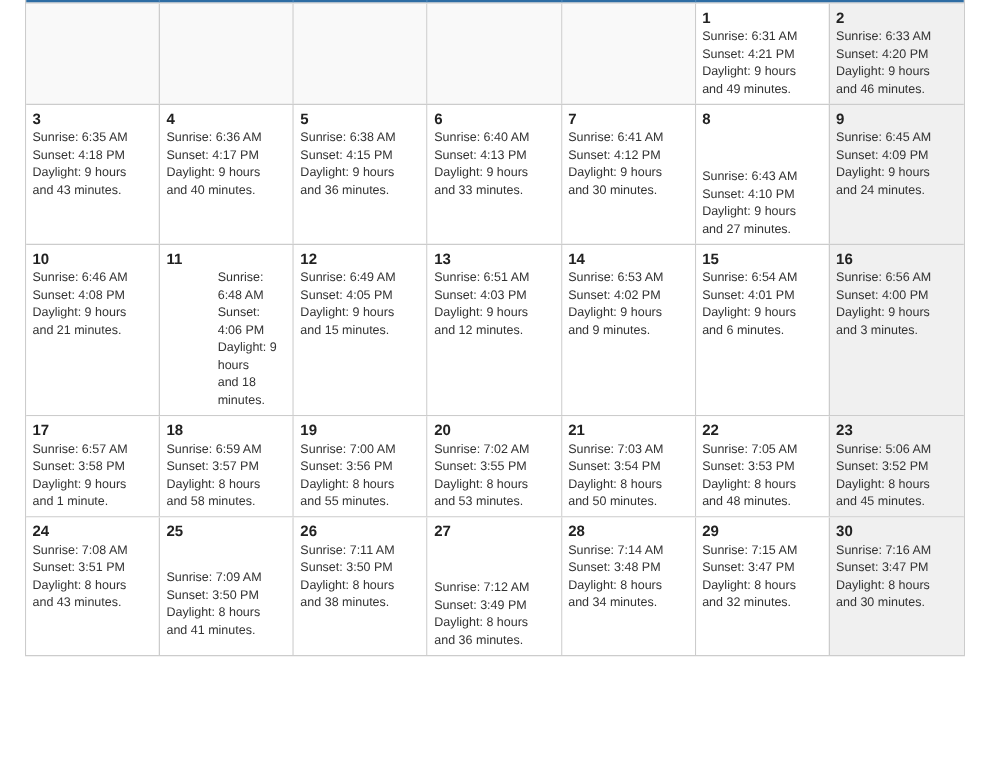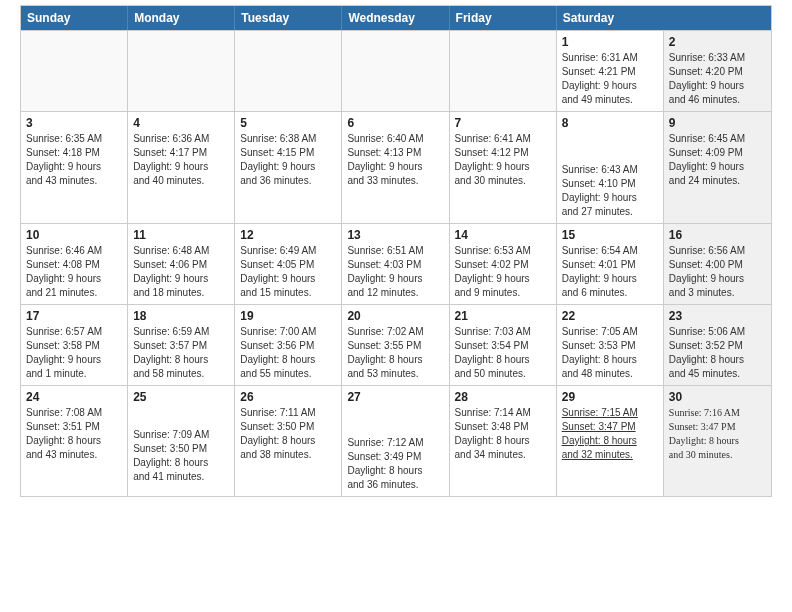--- a/index.html
+++ b/index.html
@@ -216,21 +216,21 @@
         <div class="cal-row">
           <div class="cal-cell">
             <span class="day-num">10</span>
             <div class="day-info" style="white-space: pre-line;">Sunrise: 6:46 AM
 Sunset: 4:08 PM
 Daylight: 9 hours
 and 21 minutes.</div>
           </div>
           <div class="cal-cell">
             <span class="day-num">11</span>
-            <div class="day-info" style="white-space: pre-line;">Sunrise: 6:48 AM
+            <div class="day-info" style="white-space: pre-line; margin-left: 41px;">Sunrise: 6:48 AM
 Sunset: 4:06 PM
 Daylight: 9 hours
 and 18 minutes.</div>
           </div>
           <div class="cal-cell">
             <span class="day-num">12</span>
             <div class="day-info" style="white-space: pre-line;">Sunrise: 6:49 AM
 Sunset: 4:05 PM
 Daylight: 9 hours
 and 15 minutes.</div>
@@ -346,28 +346,28 @@
           </div>
           <div class="cal-cell">
             <span class="day-num">28</span>
             <div class="day-info" style="white-space: pre-line;">Sunrise: 7:14 AM
 Sunset: 3:48 PM
 Daylight: 8 hours
 and 34 minutes.</div>
           </div>
           <div class="cal-cell">
             <span class="day-num">29</span>
-            <div class="day-info" style="white-space: pre-line; text-decoration: underline;">Sunrise: 7:15 AM
+            <div class="day-info" style="white-space: pre-line;">Sunrise: 7:15 AM
 Sunset: 3:47 PM
 Daylight: 8 hours
 and 32 minutes.</div>
           </div>
           <div class="cal-cell shaded">
             <span class="day-num">30</span>
-            <div class="day-info" style="white-space: pre-line; font-family: Liberation Serif, serif;">Sunrise: 7:16 AM
+            <div class="day-info" style="white-space: pre-line;">Sunrise: 7:16 AM
 Sunset: 3:47 PM
 Daylight: 8 hours
 and 30 minutes.</div>
           </div>
         </div>
       </div>
   </div>
 </div>
 
 </body></html>

